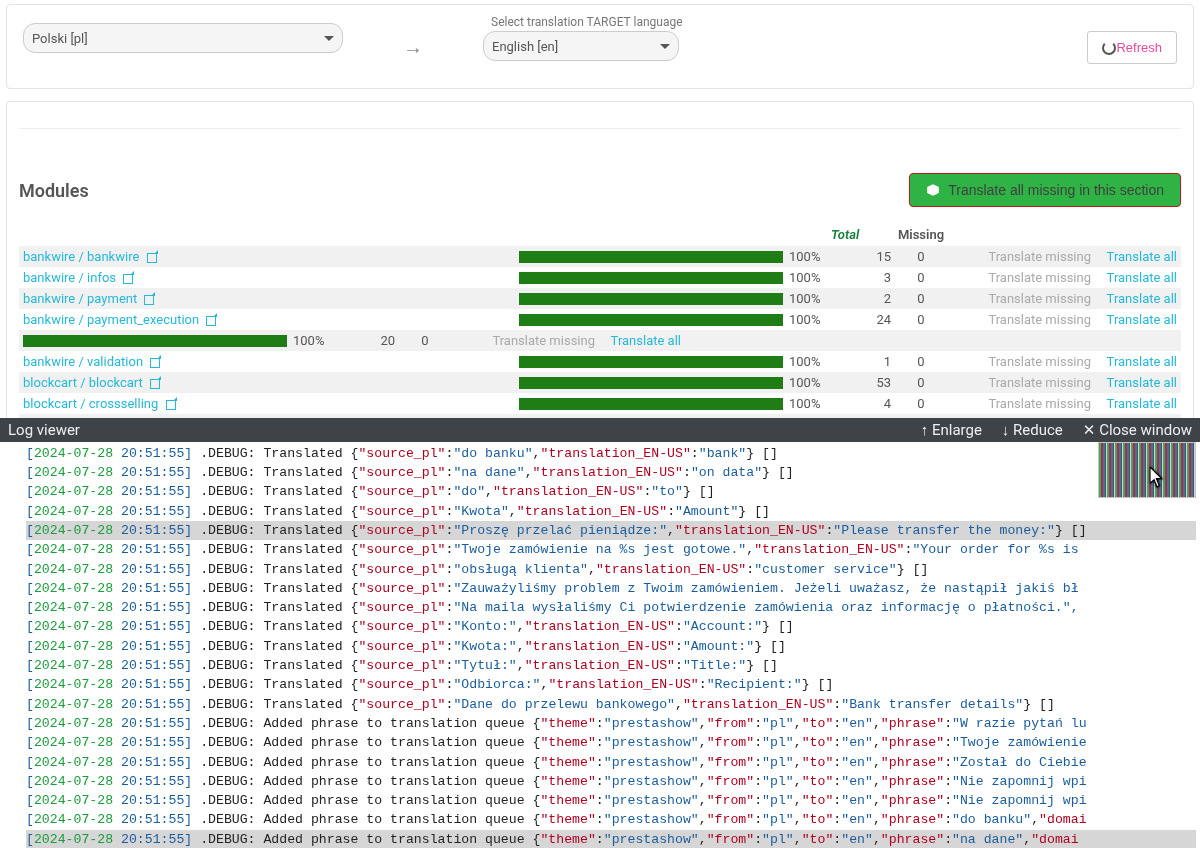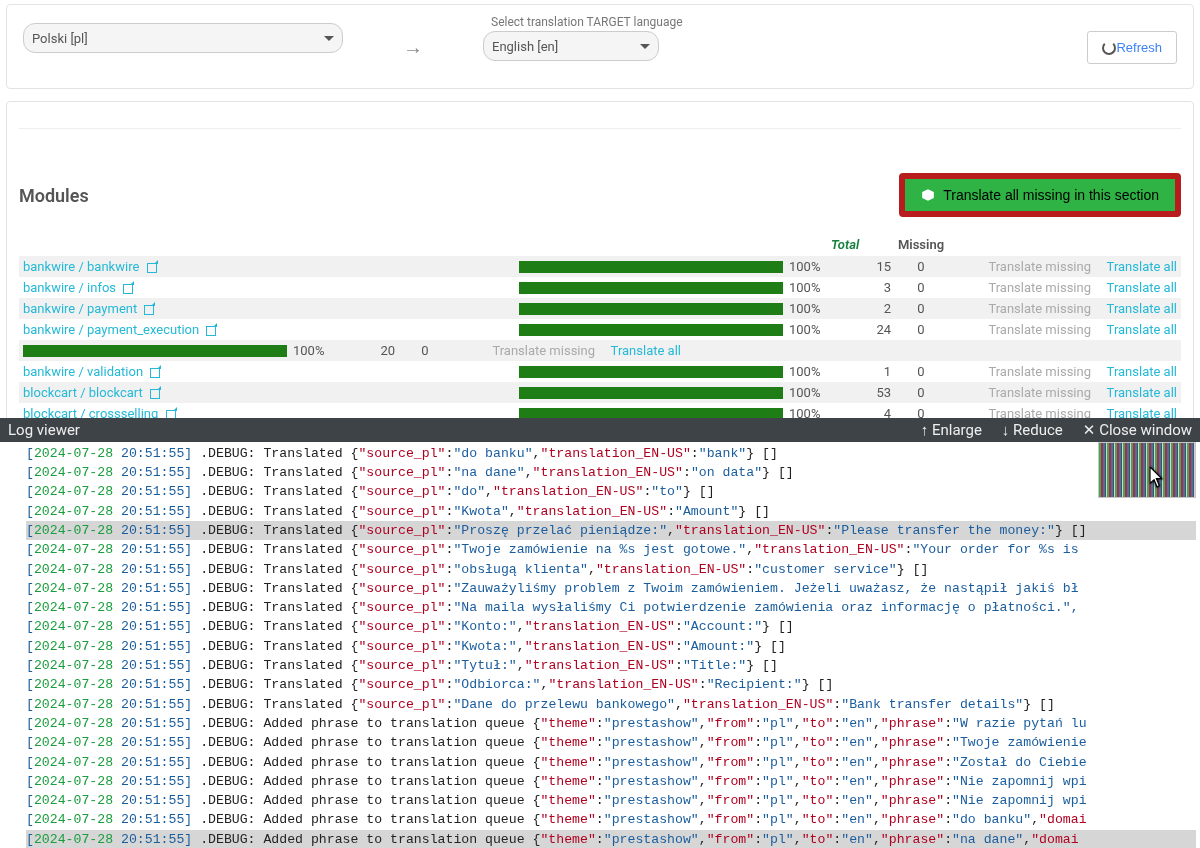--- a/index.html
+++ b/index.html
@@ -45,40 +45,40 @@
     border-radius: 12px;
     background: #f5f5f5;
     font-size: 13px;
     padding: 0 8px;
     color: #555;
     display: flex;
     align-items: center;
     justify-content: space-between;
     cursor: pointer;
   }
-  .select-like.target { width: 176px; }
+  .select-like.target { width: 196px; }
   .chevron {
     display: inline-block;
     border-left: 5px solid transparent;
     border-right: 5px solid transparent;
     border-top: 5px solid #555;
     margin-left: 6px;
   }
   .arrow-between {
     font-size: 20px;
     color: #888;
     margin-top: 18px;
   }
   .refresh-btn {
     border: 1px solid #ccc;
     background: #fff;
     border-radius: 3px;
     padding: 8px 14px;
     font-size: 13px;
-    color: #3b82f6;
+    color: #ec4899;
     cursor: pointer;
     display: inline-flex;
     align-items: center;
     margin-top: 16px;
   }
   .refresh-ico {
     display: inline-block;
     width: 14px; height: 14px;
     border: 2px solid #555;
     border-top-color: transparent;
@@ -102,22 +102,22 @@
     justify-content: space-between;
     margin-bottom: 20px;
   }
   .modules-title {
     font-size: 18px;
     color: #555;
     font-weight: 600;
   }
   .translate-all-btn {
     background: #2fb344;
-    color: #000000;
-    border: 6px solid #b91c1c;
+    color: #404040;
+    border: 1px solid #b91c1c;
     border-radius: 4px;
     padding: 8px 16px;
     font-size: 14px;
     cursor: pointer;
     display: inline-flex;
     align-items: center;
     gap: 8px;
   }
   .translate-ico {
     width: 14px; height: 14px;

